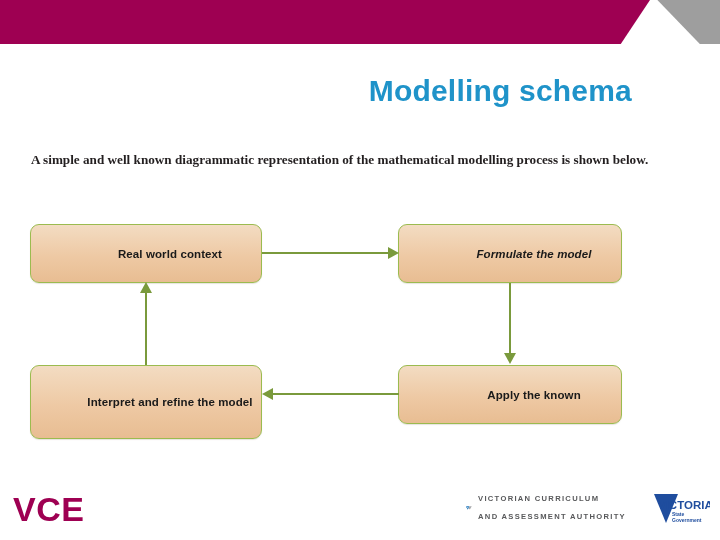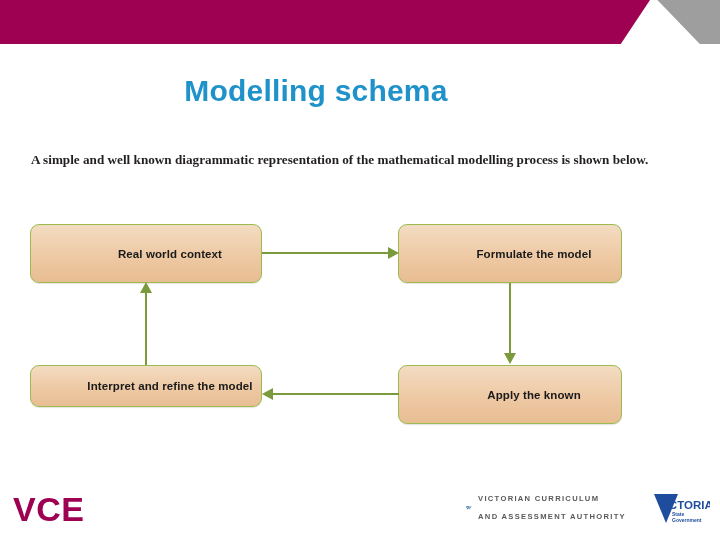--- a/index.html
+++ b/index.html
@@ -37,21 +37,21 @@
     width: 72px; height: 44px;
     background: #9e9e9e;
     clip-path: polygon(13% 0, 100% 0, 100% 100%, 72% 100%);
   }
 
   
   .title {
     position: absolute;
     left: 0; top: 74px;
     width: 632px;
-    text-align: center;
+    text-align: right;
     font-size: 30px;
     font-weight: bold;
     color: #1f93c9;
     letter-spacing: 0.2px;
   }
 
   
   .body-text {
     position: absolute;
     left: 31px; top: 150px;
@@ -79,22 +79,22 @@
     align-items: center;
     justify-content: center;
     font-size: 11.5px;
     font-weight: bold;
     color: #1a1a1a;
     text-align: center;
     letter-spacing: 0.1px;
     padding-left: 48px;
   }
   .node-tl { left: 30px;  top: 14px;  width: 232px; height: 59px; }
-  .node-tr { left: 398px; top: 14px;  width: 224px; height: 59px; }
-  .node-bl { left: 30px;  top: 155px; width: 232px; height: 42px; }
+  .node-tr { left: 398px; top: 14px;  width: 224px; height: 59px; font-style: italic; }
+  .node-bl { left: 30px;  top: 155px; width: 232px; height: 74px; }
   .node-br { left: 398px; top: 155px; width: 224px; height: 59px; }
 
   
   .conn { position: absolute; background: #7a9a3c; }
   .conn-h-top {
     left: 262px; top: 42px;
     width: 128px; height: 2px;
   }
   .arrow-right {
     position: absolute;

